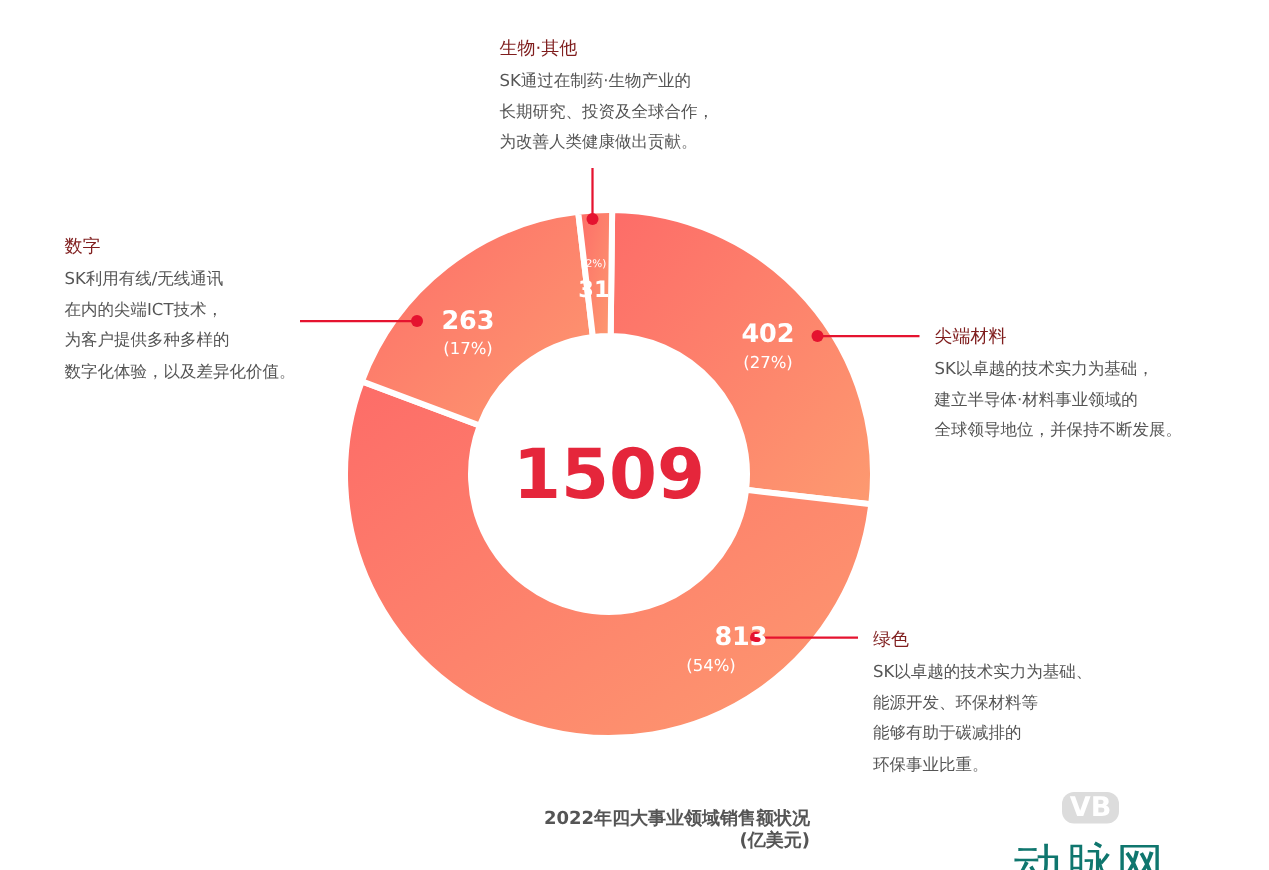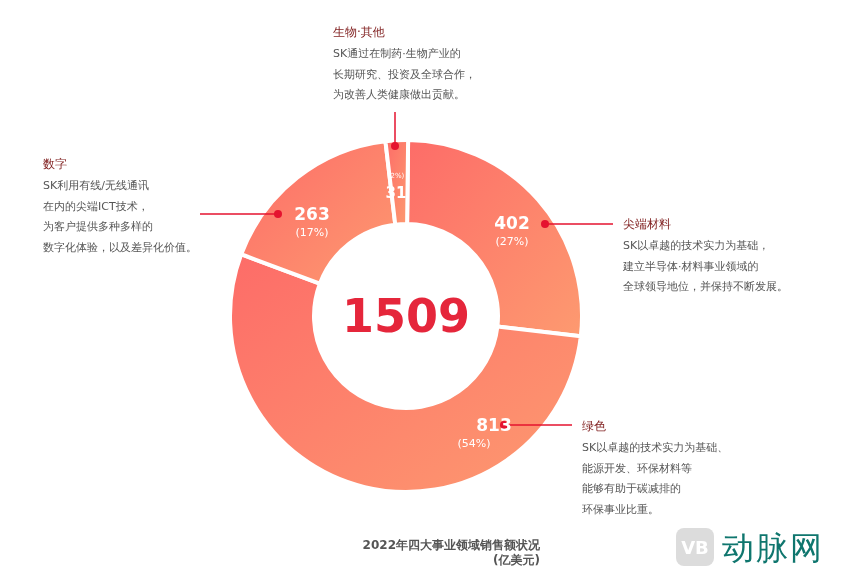--- a/index.html
+++ b/index.html
@@ -31,21 +31,21 @@
     position: absolute; left: 326px; top: 288px; width: 160px; text-align: center;
     color: #e5263b; font-weight: bold; font-size: 46px; line-height: 56px;
     letter-spacing: 0px;
   }
   .caption {
     position: absolute; left: 280px; top: 538px; width: 260px; text-align: right;
     color: #555555; font-weight: bold; font-size: 12px; line-height: 15px;
   }
   .watermark {
     position: absolute; left: 676px; top: 528px; height: 40px;
-    display: flex; align-items: flex-start; gap: 8px;
+    display: flex; align-items: center; gap: 8px; flex-direction: column;
   }
   .wm-logo {
     width: 38px; height: 38px; border-radius: 8px; background: #dcdcdc;
     color: #ffffff; font-weight: bold; font-size: 18px; display: flex;
     align-items: center; justify-content: center;
   }
   .wm-text { color: #0f766e; font-size: 32px; line-height: 40px; letter-spacing: 2px; }
 </style>
 </head>
 <body>

